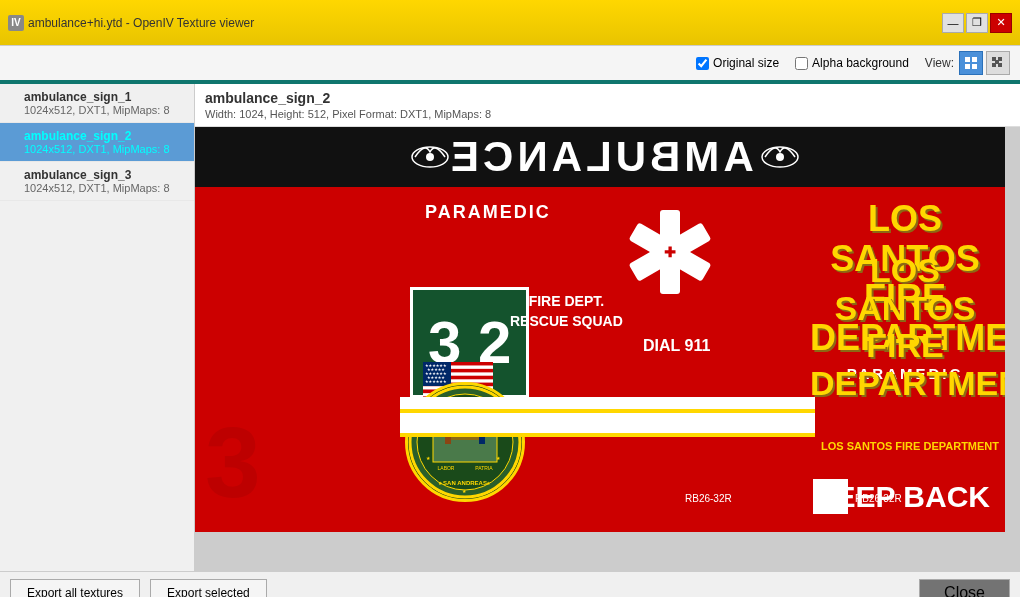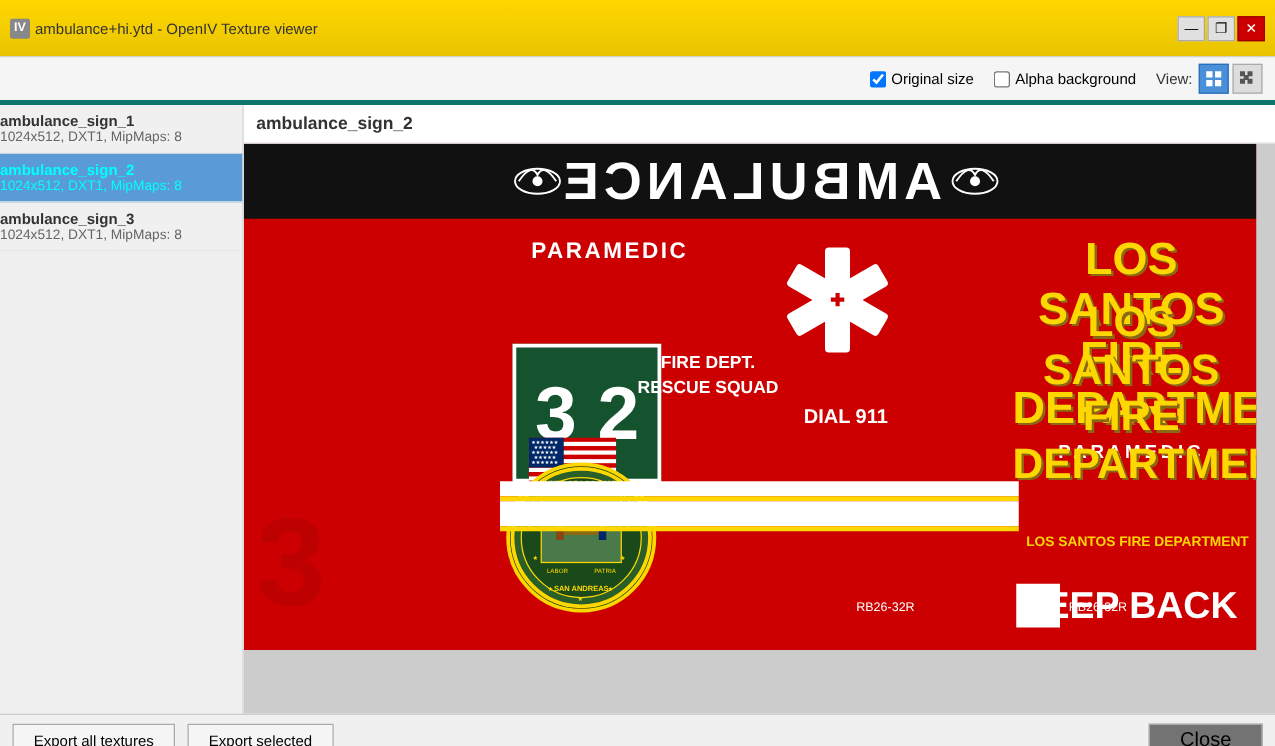--- a/index.html
+++ b/index.html
@@ -127,21 +127,21 @@
 
     
     .left-panel {
       width: 195px;
       background: #f0f0f0;
       border-right: 1px solid #ccc;
       overflow-y: auto;
       flex-shrink: 0;
     }
     .texture-item {
-      padding: 6px 0;
+      padding: 6px 24px;
       cursor: pointer;
       border-bottom: 1px solid #e8e8e8;
     }
     .texture-item.selected {
       background: #5b9bd5;
     }
     .texture-name {
       font-size: 12px;
       font-weight: bold;
       color: #333;
@@ -394,20 +394,21 @@
       </div>
       <div class="texture-item">
         <div class="texture-name">ambulance_sign_3</div>
         <div class="texture-info">1024x512, DXT1, MipMaps: 8</div>
       </div>
     </div>
 
     <div class="right-panel">
       <div class="image-header">
         <div class="image-title">ambulance_sign_2</div>
+        <div class="image-meta">Width: 1024, Height: 512, Pixel Format: DXT1, MipMaps: 8</div>
       </div>
       <div class="image-display">
 
         <div class="texture-canvas">
 
           <div class="ambulance-header">
 
             <svg style="position:absolute;left:215px;top:10px;" width="40" height="40" viewBox="0 0 40 40">
               <ellipse cx="20" cy="20" rx="18" ry="10" fill="none" stroke="white" stroke-width="1.5"></ellipse>
               <path d="M5,20 Q15,5 20,15 Q25,5 35,20" fill="none" stroke="white" stroke-width="1.5"></path>

